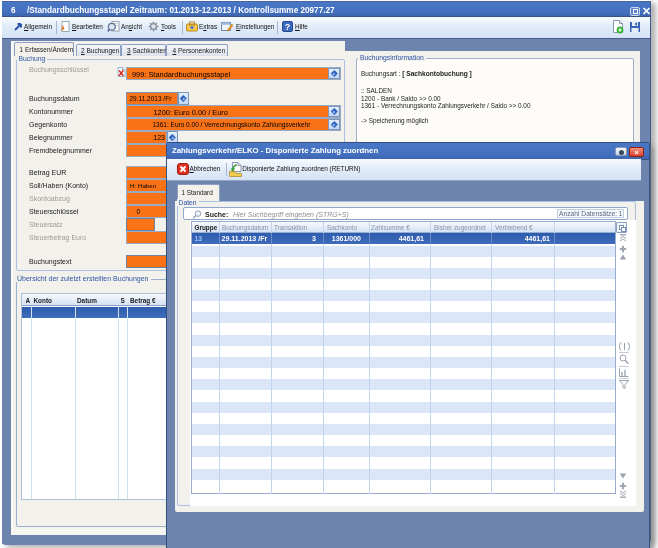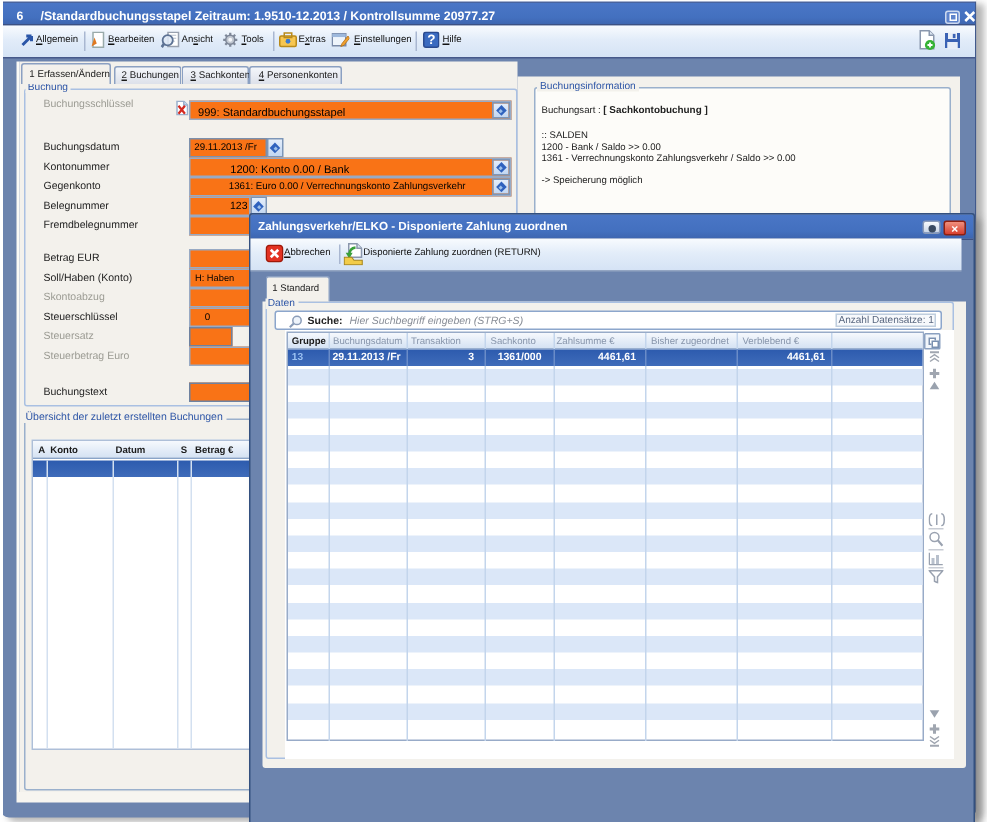--- a/index.html
+++ b/index.html
@@ -66,21 +66,21 @@
 .gray { color:#8795ab; }
 </style>
 </head>
 <body>
 <div id="win">
   <div class="abs" style="left:0;top:0;width:1.5px;height:545px;background:#fff;z-index:9"></div>
   <div class="abs" style="left:0;top:0;width:651px;height:1.2px;background:#fdfdfd;z-index:9"></div>
   <div id="titlebar">
     <div id="titletxt">
         <span style="position:absolute;left:9px">6</span>
-        <span style="position:absolute;left:25px">/Standardbuchungsstapel Zeitraum: 1.9510-12.2013 / Kontrollsumme 20977.27</span>
+        <span style="position:absolute;left:25px">/Standardbuchungsstapel Zeitraum: 01.2013-12.2013 / Kontrollsumme 20977.27</span>
       </div>
     <div class="abs" style="left:628px;top:4.5px;width:10px;height:9.5px;border:1px solid #cdd9ef;border-radius:2px;background:#5e84cc">
         <div class="abs" style="left:2px;top:1.5px;width:4.5px;height:4.5px;border:1px solid #fff"></div>
       </div>
     <svg class="ico" style="left:640px;top:5px" width="9" height="8" viewBox="0 0 9 8">
         <path d="M1.5 1 L7.5 7 M7.5 1 L1.5 7" stroke="#fff" stroke-width="1.7"></path>
       </svg>
   </div>
   <div id="toolbar">
     <svg class="ico" style="left:13px;top:4px" width="10" height="10" viewBox="0 0 10 10">
@@ -170,21 +170,21 @@
         <path d="M1 0.5 h4.5 l2.5 2.5 v6.5 h-7 Z" fill="#fff" stroke="#9ab0cc"></path>
         <path d="M5.5 0.5 v2.5 h2.5" fill="#cfdef0" stroke="#9ab0cc"></path>
         <path d="M2 3.5 L6.3 8.8 M6.3 3.5 L2 8.8" stroke="#d42a20" stroke-width="1.5"></path>
       </svg>
     <div class="inp" style="left:126px;top:67px;width:215px;height:13px"><span style="left:5px">999: Standardbuchungsstapel</span></div>
     <div class="spin" style="left:328px;top:68px;width:12px;height:11px"></div>
     <div class="lbl" style="left:29px;top:95px">Buchungsdatum</div>
     <div class="inp" style="left:126px;top:92px;width:52px;height:13px;font-size:6.5px;border-color:#7c90ac"><span style="left:2.5px">29.11.2013 /Fr</span></div>
     <div class="spin" style="left:178px;top:92px;width:11px;height:13px"></div>
     <div class="lbl" style="left:29px;top:108px">Kontonummer</div>
-    <div class="inp" style="left:126px;top:105px;width:215px;height:13px"><span style="left:26.5px">1200: Konto 0.00 / Bank</span></div>
+    <div class="inp" style="left:126px;top:105px;width:215px;height:13px"><span style="left:26.5px">1200: Euro 0.00 / Euro</span></div>
     <div class="spin" style="left:328px;top:106px;width:12px;height:11px"></div>
     <div class="lbl" style="left:29px;top:121px">Gegenkonto</div>
     <div class="inp" style="left:126px;top:118px;width:215px;height:13px;font-size:6.5px"><span style="left:25.5px">1361: Euro 0.00 / Verrechnungskonto Zahlungsverkehr</span></div>
     <div class="spin" style="left:328px;top:119px;width:12px;height:11px"></div>
     <div class="lbl" style="left:29px;top:134px">Belegnummer</div>
     <div class="inp" style="left:126px;top:131px;width:41px;height:13px;text-align:right;font-size:7px"><span style="right:1px">123</span></div>
     <div class="spin" style="left:167px;top:131px;width:11px;height:13px"></div>
     <div class="lbl" style="left:29px;top:147px">Fremdbelegnummer</div>
     <div class="inp" style="left:126px;top:144px;width:215px;height:13px"></div>
     <div class="lbl" style="left:29px;top:169px">Betrag EUR</div>

